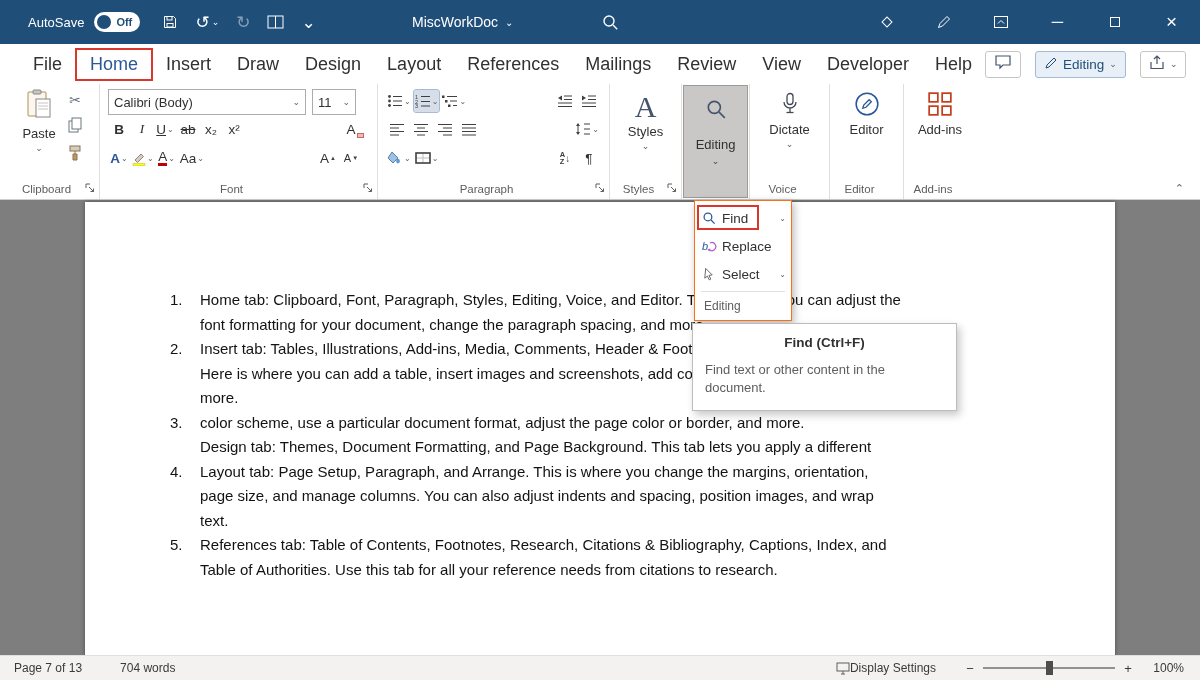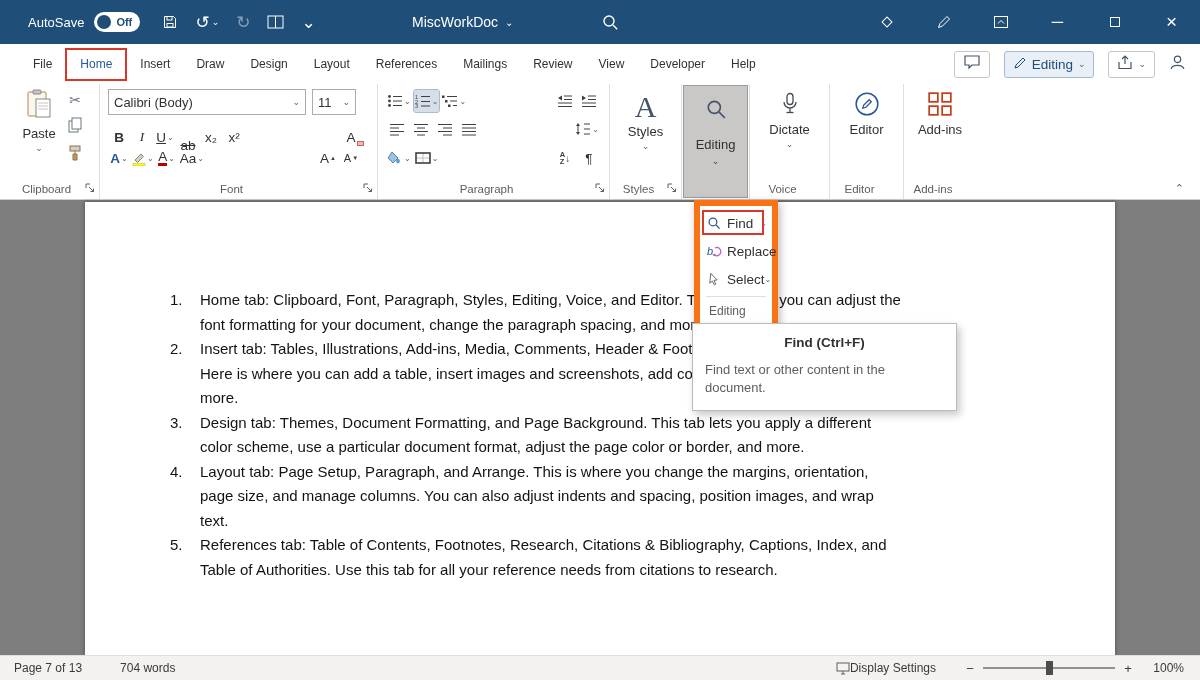--- a/index.html
+++ b/index.html
@@ -26,21 +26,21 @@
                   gap:7px; font-size:14px; }
   .title-chev { font-size:10px; }
   .tb-search { position:absolute; left:601px; top:13px; }
   .tb-right { position:absolute; right:0; top:0; height:44px; display:flex; }
   .tb-icon { width:57px; height:44px; display:flex; align-items:center; justify-content:center; font-size:16px; }
 
   
   .tabrow { position:absolute; top:44px; left:0; width:100%; height:40px; background:#fff;
             display:flex; align-items:center; }
   .tabs { display:flex; margin-left:20px; align-items:center; height:40px; }
-  .tab { padding:0 13px; font-size:12px; color:#323130; height:40px; line-height:40px; white-space:nowrap; }
+  .tab { padding:0 13px; font-size:18px; color:#323130; height:40px; line-height:40px; white-space:nowrap; }
   .tab.annotated { border:2px solid var(--red); height:33px; line-height:29px; color:var(--blue); }
   .tabrow-right { margin-left:auto; display:flex; align-items:center; gap:14px; margin-right:14px; }
   .btn-outline { border:1px solid #C8C6C4; border-radius:3px; height:27px; display:flex;
                  align-items:center; padding:0 8px; background:#fff; gap:5px; }
   .editing-mode { background:#E9EFF7; border-color:#A3B9D9; color:var(--tbar); font-size:13.5px; }
   .small-chev { font-size:9px; color:#605E5C; }
 
   
   .ribbon { position:absolute; top:84px; left:0; width:100%; height:116px; background:#fff;
             border-bottom:1px solid #D1CFCD; display:flex; padding-left:8px; }
@@ -61,21 +61,21 @@
   .combo { position:absolute; height:23px; border:1px solid #ACACAC; background:#fff; display:flex;
            align-items:center; font-size:13px; color:#323130; padding:12px 5px; }
   .combo .chev { margin-left:auto; font-size:9px; color:#605E5C; padding-left:4px; }
   .font-row { position:absolute; left:8px; width:254px; display:flex; align-items:center; gap:1px; }
   .sbtn { min-width:22px; height:22px; display:flex; align-items:center; justify-content:center;
           font-size:13.5px; color:#323130; border-radius:2px; padding:0 1px; }
   .sbtn .chev { font-size:8px; color:#605E5C; margin-left:1px; }
   .b-bold { font-weight:bold; }
   .b-italic { font-style:italic; font-family:"Liberation Serif",serif; }
   .b-under { text-decoration:underline; }
-  .b-strike { text-decoration:line-through;margin-top:16px; }
+  .b-strike { text-decoration:line-through; }
   .fx-a { color:var(--blue); font-weight:bold; }
   .fc-a { border-bottom:3px solid #C00000; line-height:1; }
   .clear-a { position:relative; }
   .clear-a .eraser { position:absolute; right:-2px; bottom:2px; width:7px; height:5px;
                      background:#F4B9B5; border:1px solid #C06A64; }
   .tri { font-size:6px; line-height:1; margin-left:1px; color:#404040; }
   .push-right { margin-left:auto; }
 
   .g-para { width:232px; }
   .para-row { position:absolute; left:8px; width:214px; display:flex; align-items:center; gap:2px; }
@@ -106,22 +106,22 @@
   .canvas { position:absolute; top:200px; left:0; width:100%; height:455px;
             background:var(--c-canvas_bg,#7E7E7E); }
   .page { position:absolute; left:85px; top:2px; width:1030px; height:460px; background:#fff;
           box-shadow:0 0 4px rgba(0,0,0,.4); }
   .doc-list { position:absolute; left:85px; top:86px; font-size:15px; color:#131313; }
   .li { display:flex; }
   .num { width:30px; flex:none; line-height:24.5px; }
   .lines > div { line-height:24.5px; white-space:nowrap; }
 
   
-  .edit-menu { position:absolute; left:694px; top:200px; width:84px; background:#fff;
-               border:6px solid #f97316; box-shadow:2px 3px 8px rgba(0,0,0,.28); z-index:40; padding:3px 0; }
+  .edit-menu { position:absolute; left:694px; top:200px; width:98px; background:#fff;
+               border:1px solid #f97316; box-shadow:2px 3px 8px rgba(0,0,0,.28); z-index:40; padding:3px 0; }
   .menu-item { height:28px; display:flex; align-items:center; padding:0 5px 0 7px;
                font-size:13.5px; color:#323130; position:relative; }
   .mi-icon { width:20px; flex:none; display:flex; align-items:center; }
   .mi-chev { margin-left:auto; font-size:8px; color:#605E5C; }
   .find-box { position:absolute; left:2px; top:1px; width:62px; height:25px;
               border:2px solid var(--red); pointer-events:none; }
   .menu-sep { height:1px; background:#E1DFDD; margin:3px 6px 2px; }
   .menu-footer { font-size:12px; color:#605E5C; padding:5px 0 4px 9px; }
 
   
@@ -621,22 +621,22 @@
           <span class="num">2.</span>
           <div class="lines">
             <div>Insert tab: Tables, Illustrations, Add-ins, Media, Comments, Header &amp; Footer, Text, and Symbols.</div>
             <div>Here is where you can add a table, insert images and screenshots, add comments, headers, and</div>
             <div>more.</div>
           </div>
         </div>
         <div class="li">
           <span class="num">3.</span>
           <div class="lines">
+            <div>color scheme, use a particular document format, adjust the page color or border, and more.</div>
             <div>Design tab: Themes, Document Formatting, and Page Background. This tab lets you apply a different</div>
-            <div>color scheme, use a particular document format, adjust the page color or border, and more.</div>
           </div>
         </div>
         <div class="li">
           <span class="num">4.</span>
           <div class="lines">
             <div>Layout tab: Page Setup, Paragraph, and Arrange. This is where you change the margins, orientation,</div>
             <div>page size, and manage columns. You can also adjust indents and spacing, position images, and wrap</div>
             <div>text.</div>
           </div>
         </div>

